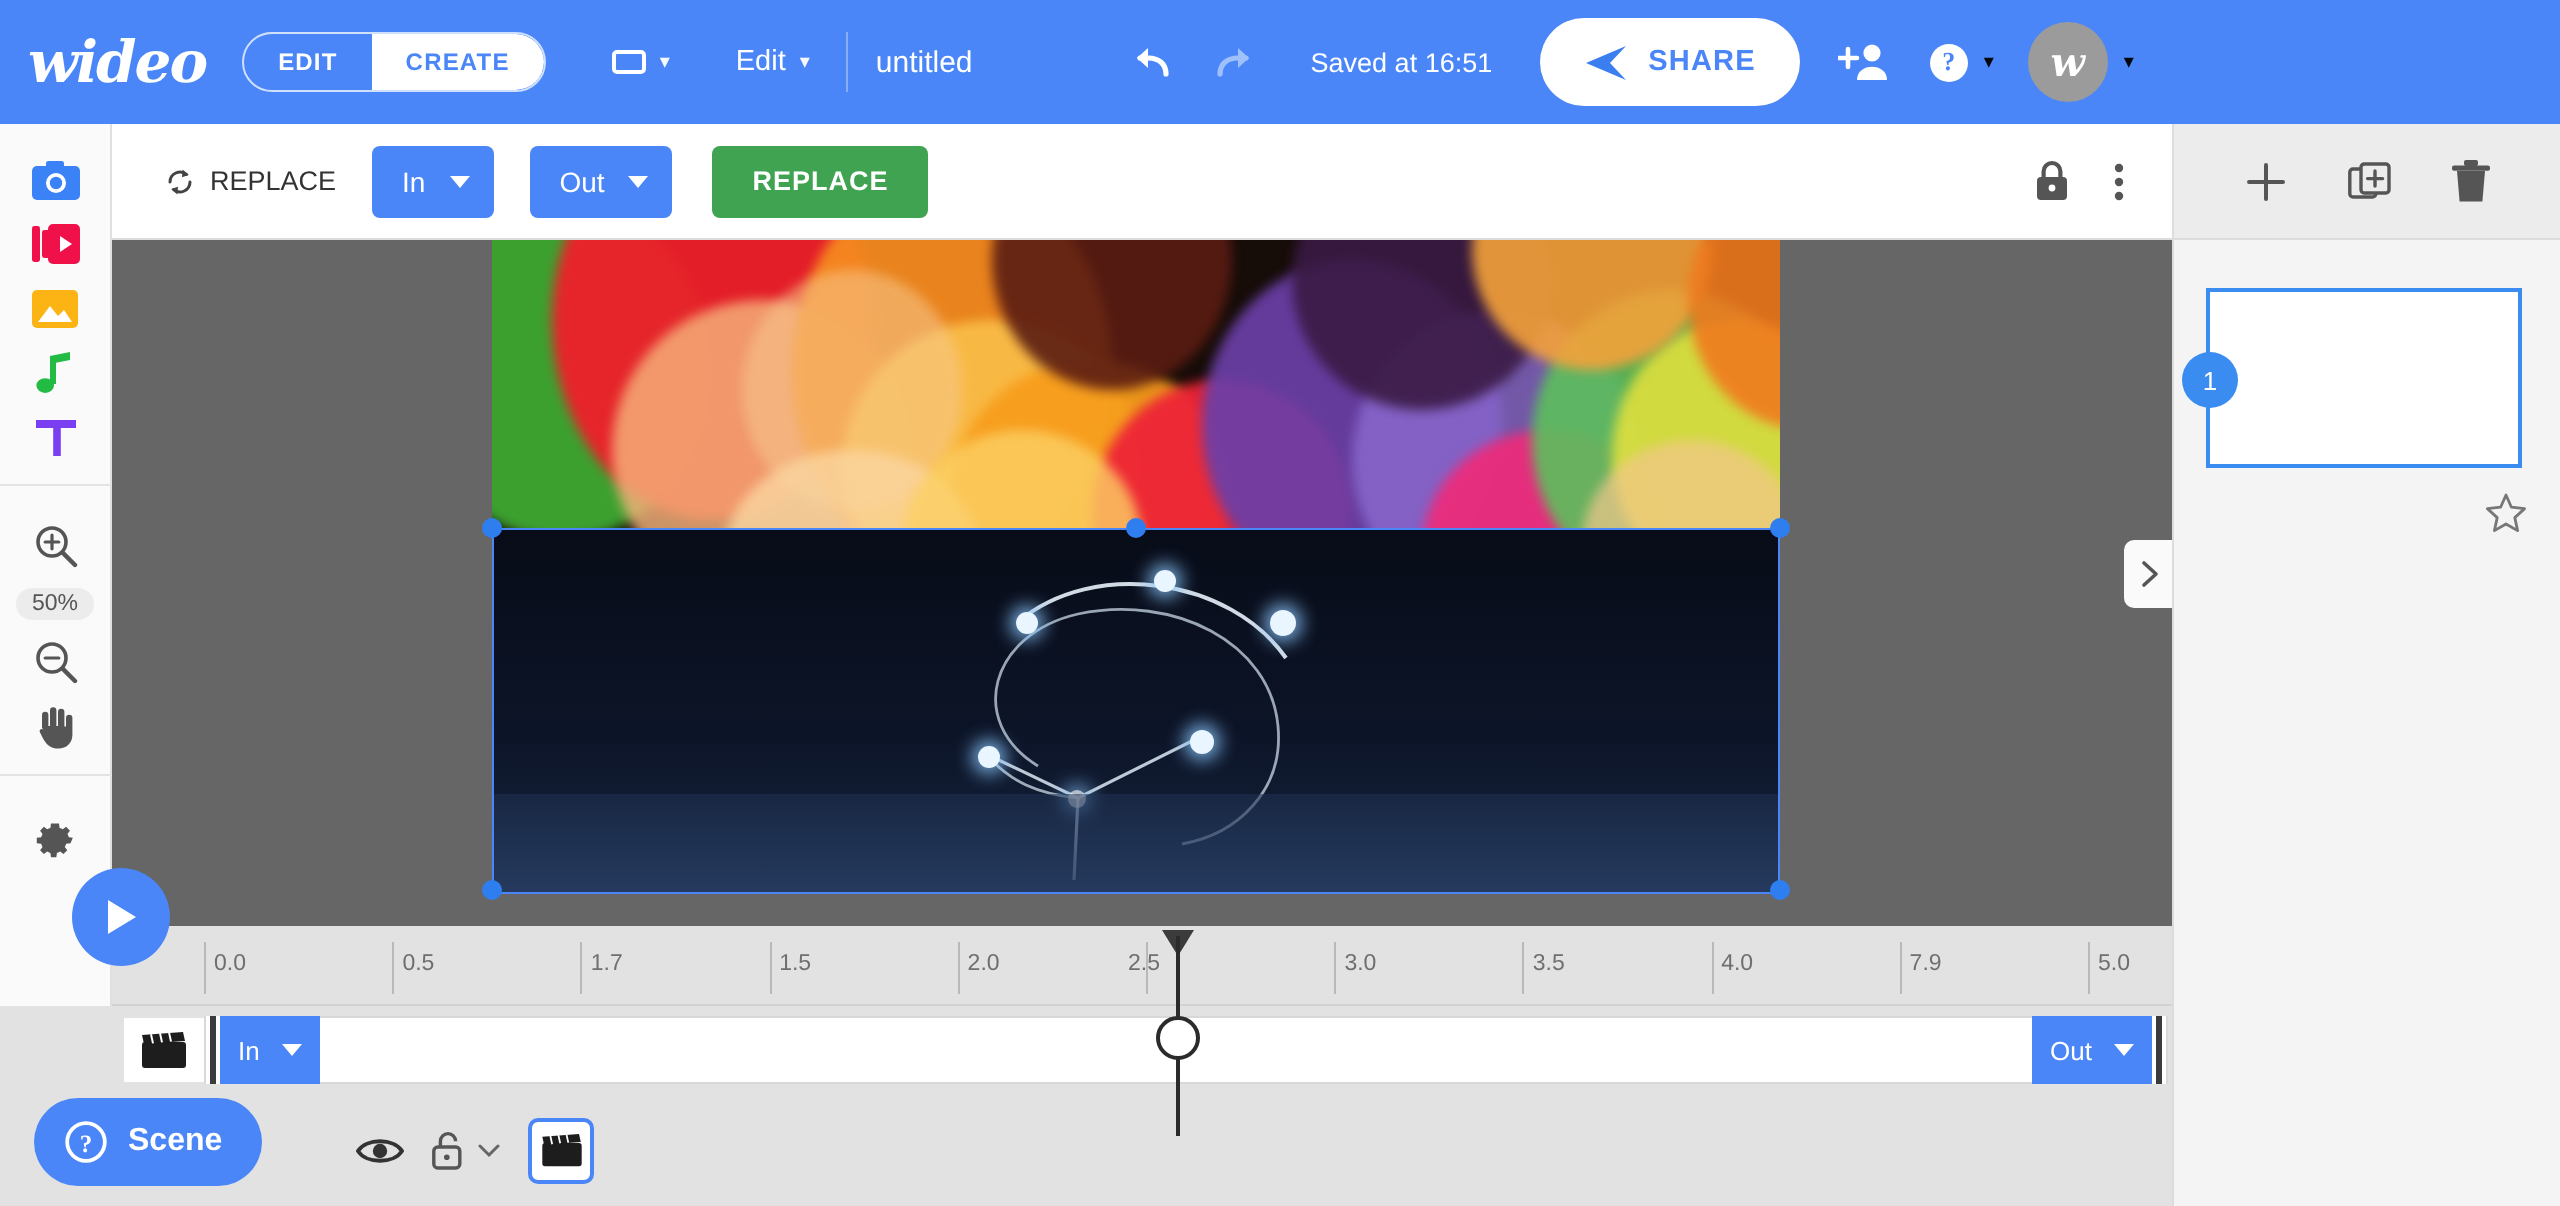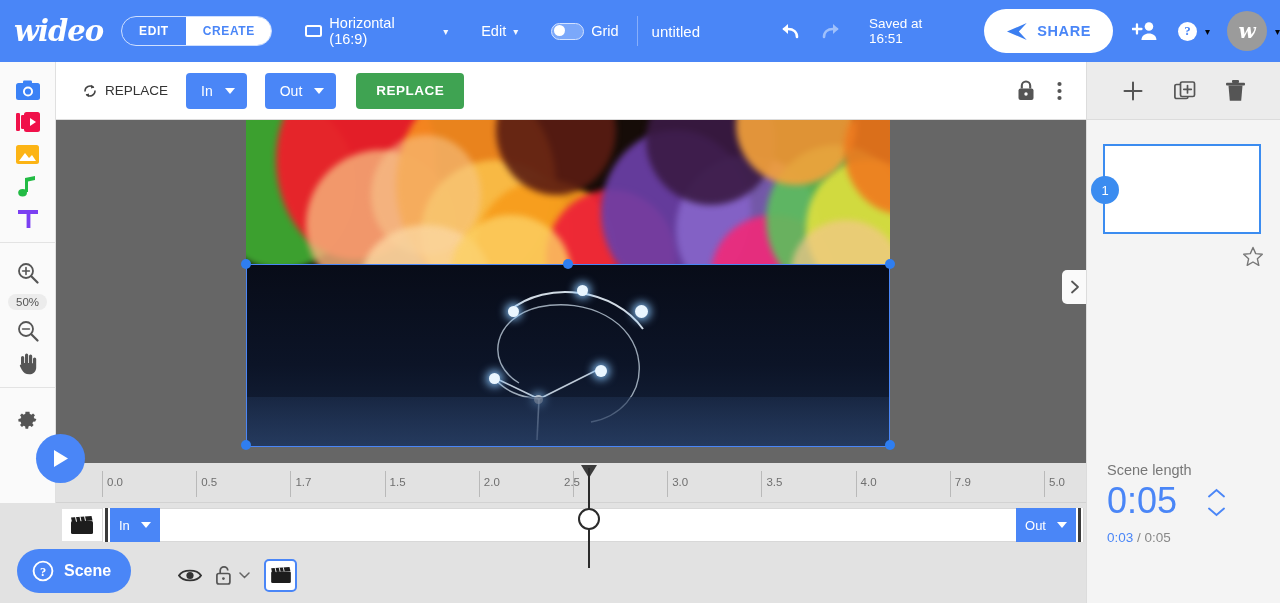--- a/index.html
+++ b/index.html
@@ -248,35 +248,28 @@
   <div class="header">
     <div class="logo">wideo</div>
 
     <div class="seg">
       <div class="seg-btn">EDIT</div>
       <div class="seg-btn active">CREATE</div>
     </div>
 
     <div class="hdr-item hdr-gap-l">
       <span class="mon-icon"></span>
-      <span>Horizontal (16:9)</span>
       <span class="chev">▾</span>
     </div>
 
     <div class="hdr-item hdr-gap-m">
       <span>Edit</span>
       <span class="chev">▾</span>
     </div>
 
-    <div class="hdr-item hdr-gap-m">
-      <span class="toggle">
-          <span class="knob"></span>
-        </span>
-      <span>Grid</span>
-    </div>
 
     <div class="divider-v"></div>
     <div class="untitled">untitled</div>
 
     <div class="undo-redo">
       <svg class="arrow-ico" viewBox="0 0 26 26">
         <path d="M19 19c0-5-3.5-8-9-8H6" stroke="#fff" stroke-width="2.6" fill="none" stroke-linecap="round"></path>
         <path d="M10 6 L4.5 11 L10 16 Z" fill="#fff"></path>
       </svg>
       <svg class="arrow-ico" viewBox="0 0 26 26">
@@ -599,38 +592,15 @@
     <div class="thumb-wrap">
       <div class="thumb"></div>
       <div class="thumb-num">1</div>
     </div>
     <div class="star-row">
       <svg width="22" height="21" viewBox="0 0 22 21">
         <path d="M11 1.5 L13.7 7.6 L20.3 8.3 L15.4 12.8 L16.8 19.3 L11 16 L5.2 19.3 L6.6 12.8 L1.7 8.3 L8.3 7.6 Z" stroke="#777" stroke-width="1.4" fill="none" stroke-linejoin="round"></path>
       </svg>
     </div>
 
-    <div class="scene-len">
-      <div class="sl-title">Scene length</div>
-      <div class="sl-row">
-        <div class="sl-big">0:05</div>
-        <div class="sl-steps">
-          <div class="sl-step">
-            <svg width="19" height="11" viewBox="0 0 19 11">
-              <path d="M2 8.5 L9.5 2 L17 8.5" stroke="#4a86f7" stroke-width="1.9" fill="none" stroke-linecap="round"></path>
-            </svg>
-          </div>
-          <div class="sl-step">
-            <svg width="19" height="11" viewBox="0 0 19 11">
-              <path d="M2 2.5 L9.5 9 L17 2.5" stroke="#4a86f7" stroke-width="1.9" fill="none" stroke-linecap="round"></path>
-            </svg>
-          </div>
-        </div>
-      </div>
-      <div class="sl-sub">
-        <b>0:03</b>
-        <span>/</span>
-        <span>0:05</span>
-      </div>
-    </div>
   </div>
 
 </div>
 
 </body></html>

